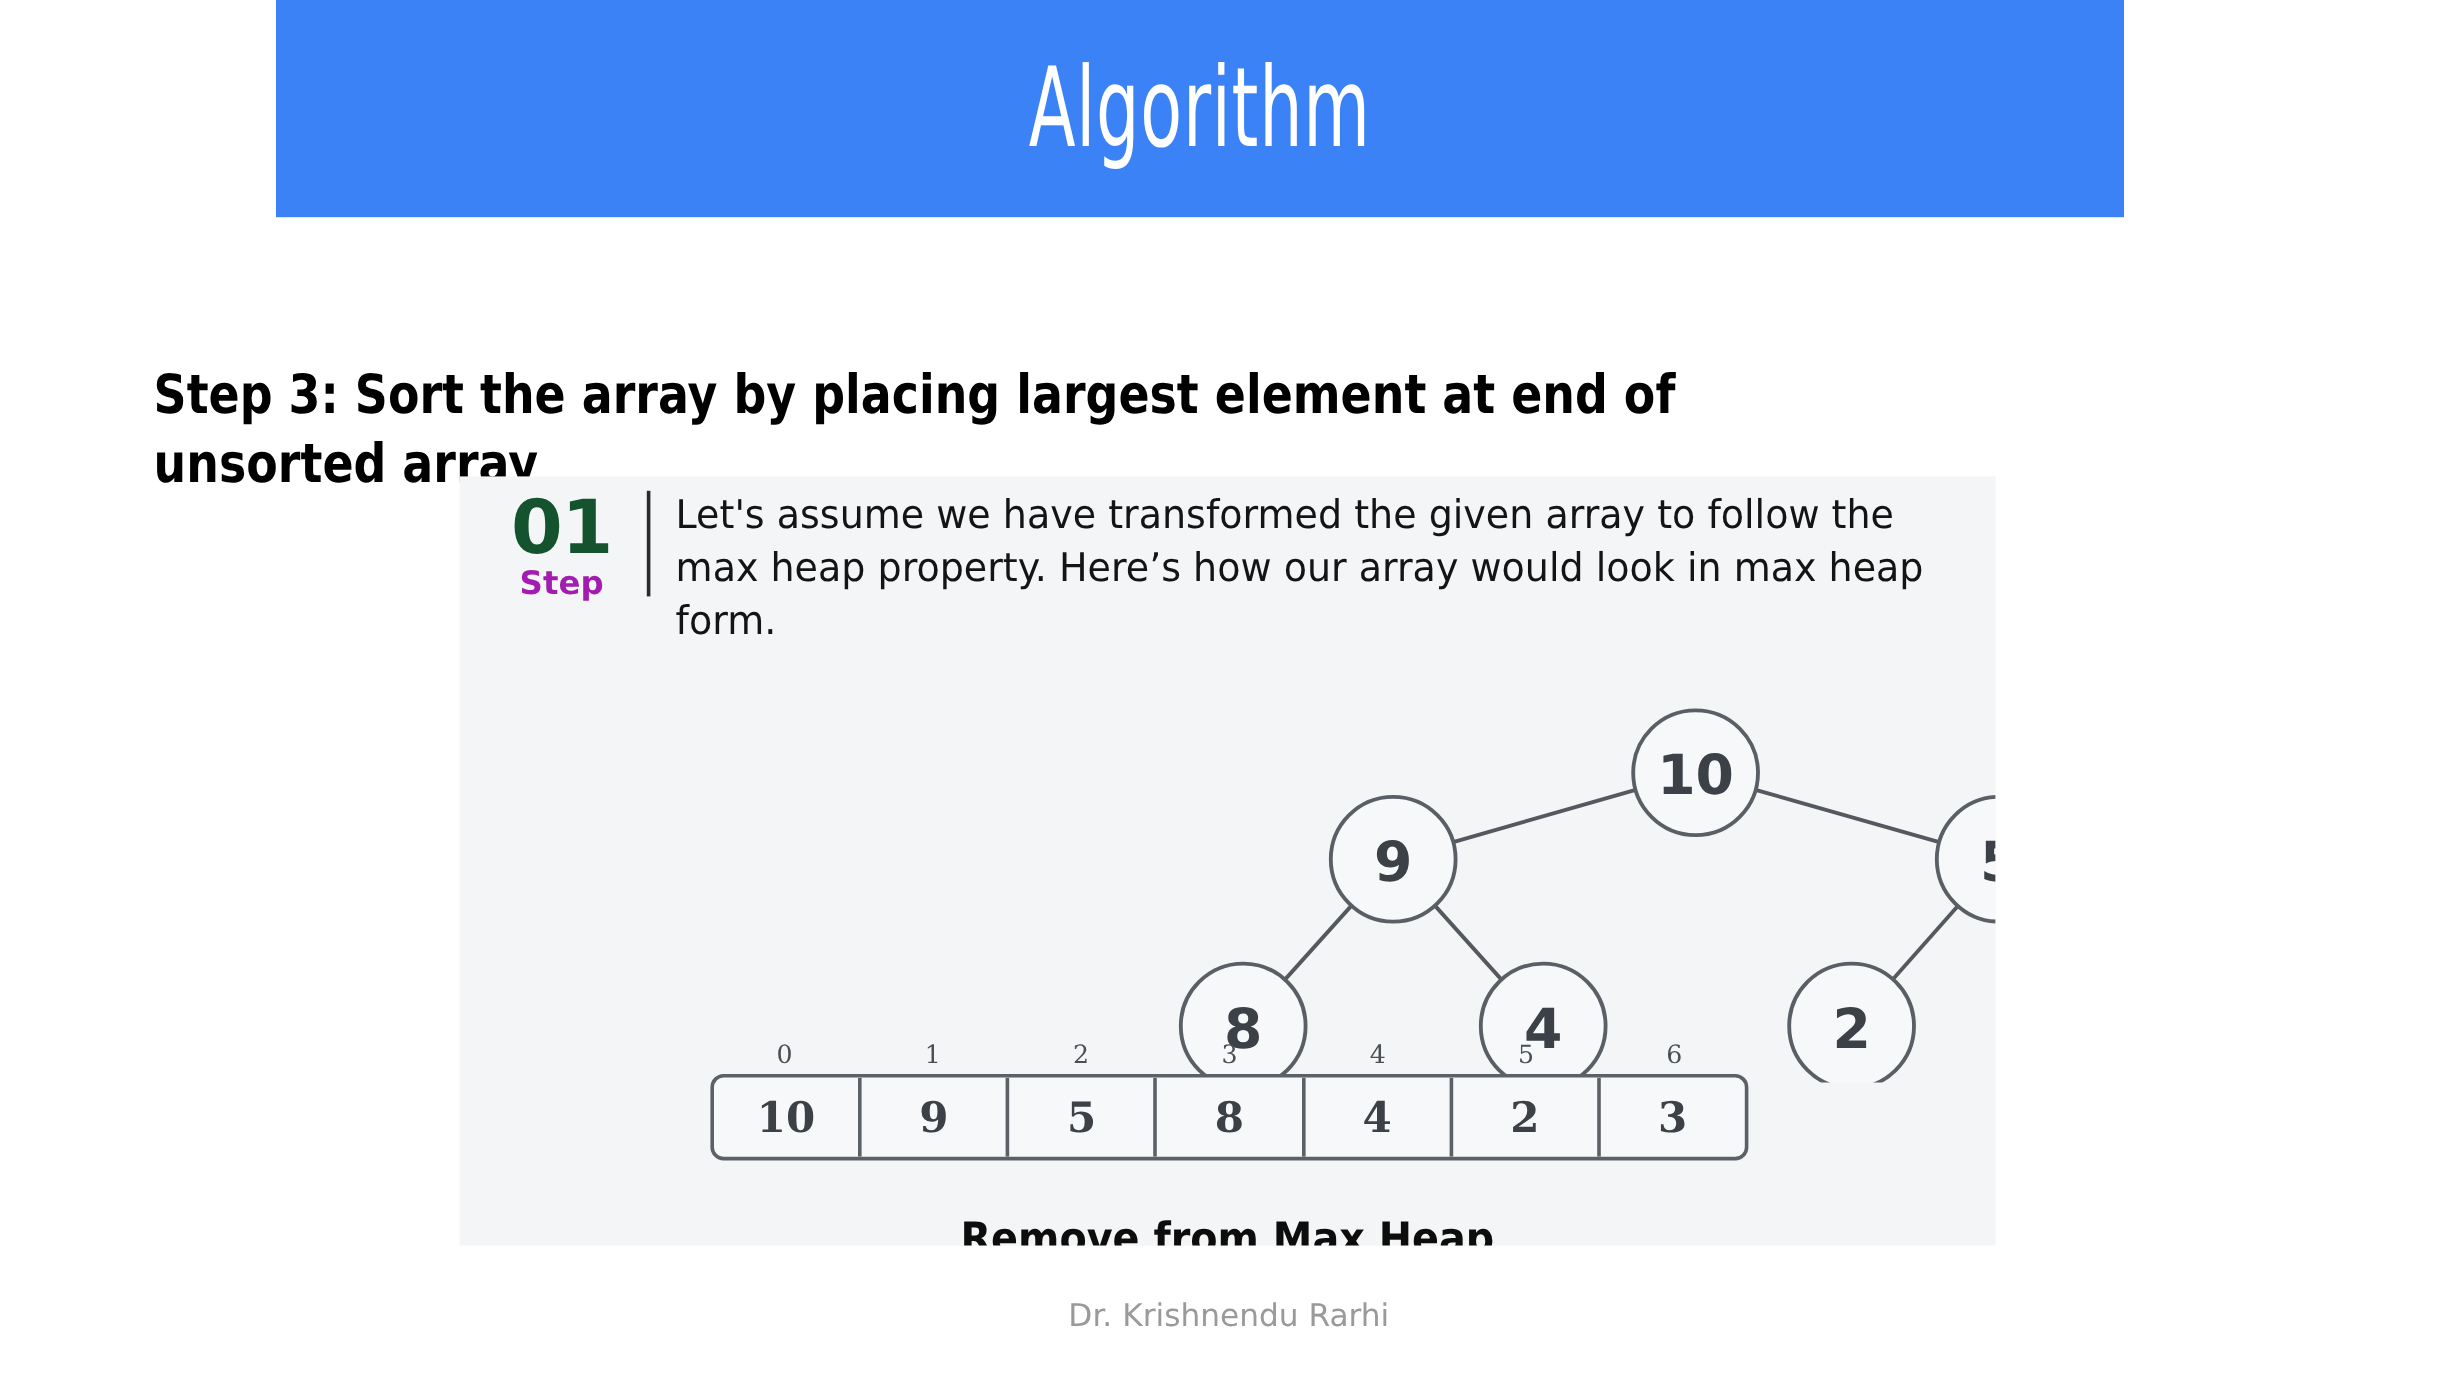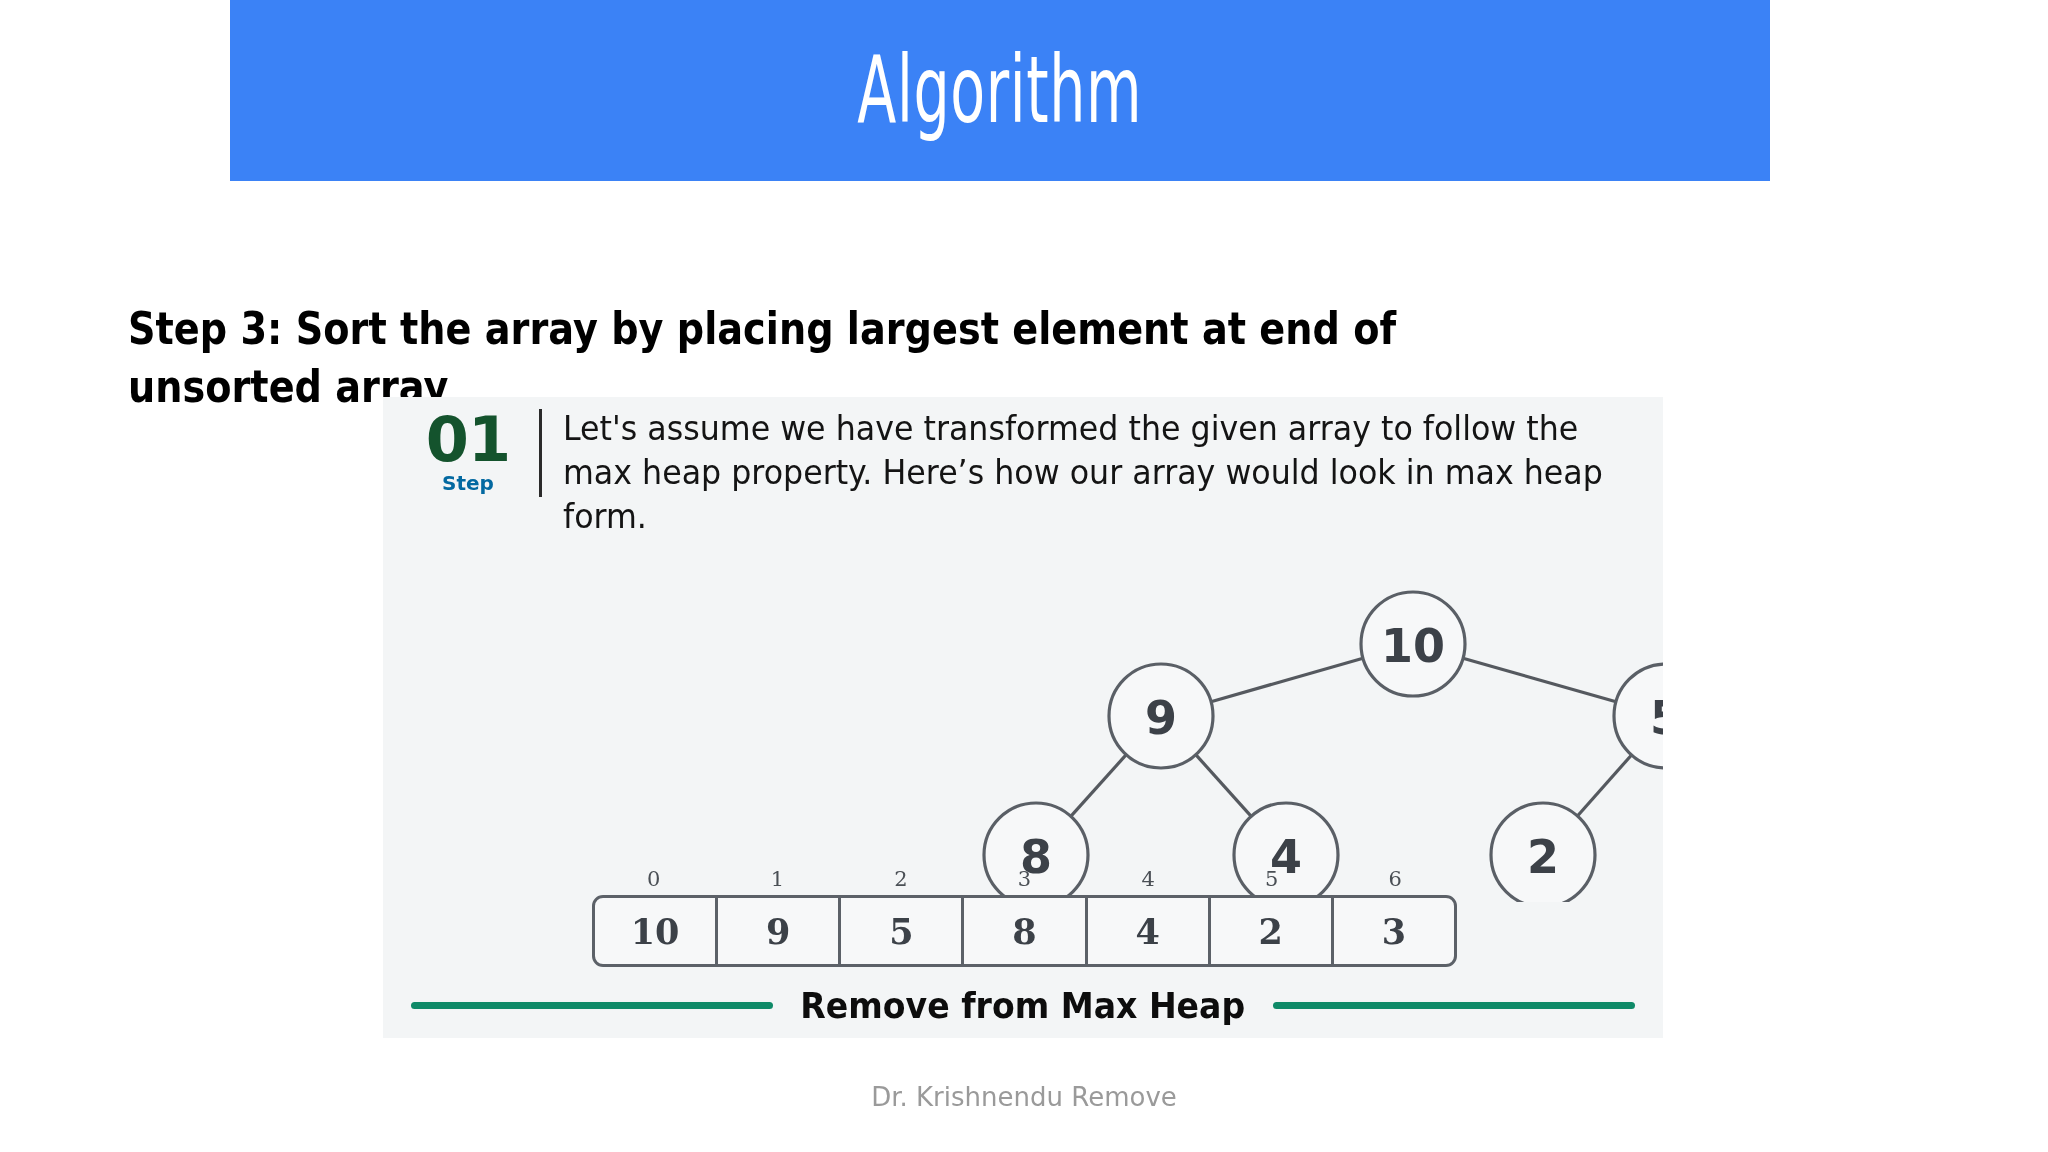--- a/index.html
+++ b/index.html
@@ -82,22 +82,22 @@
   }
   #badge-number {
     color: #14532d;
     font-size: 62px;
     font-weight: bold;
     line-height: 0.95;
     letter-spacing: -1px;
     font-family: "DejaVu Sans", sans-serif;
   }
   #badge-label {
-    color: #0369a1;
-    font-size: 20px;
+    color: #a21caf;
+    font-size: 27px;
     font-weight: 600;
     line-height: 1.1;
     margin-top: 2px;
     font-family: "DejaVu Sans", sans-serif;
   }
   #panel-divider {
     position: absolute;
     left: 156px;
     top: 12px;
     width: 3px;
@@ -196,21 +196,22 @@
 
   
   #caption-bar {
     position: absolute;
     left: 28px;
     top: 585px;
     width: 1224px;
     height: 46px;
     display: flex;
     align-items: center;
-    gap: 8px;
+    gap: 30px;
+    flex-direction: column;
   }
   .caption-rule {
     flex: 1 1 auto;
     height: 7px;
     background: #0f8a68;
     border-radius: 4px;
   }
   #caption-text {
     color: #0d0d0d;
     font-size: 36px;
@@ -315,13 +316,13 @@
   </div>
 
   <div id="caption-bar">
     <div class="caption-rule"></div>
     <div id="caption-text">Remove from Max Heap</div>
     <div class="caption-rule"></div>
   </div>
 
 </div>
 
-<div id="footer-credit">Dr. Krishnendu Remove</div>
+<div id="footer-credit">Dr. Krishnendu Rarhi</div>
 
 </body></html>

